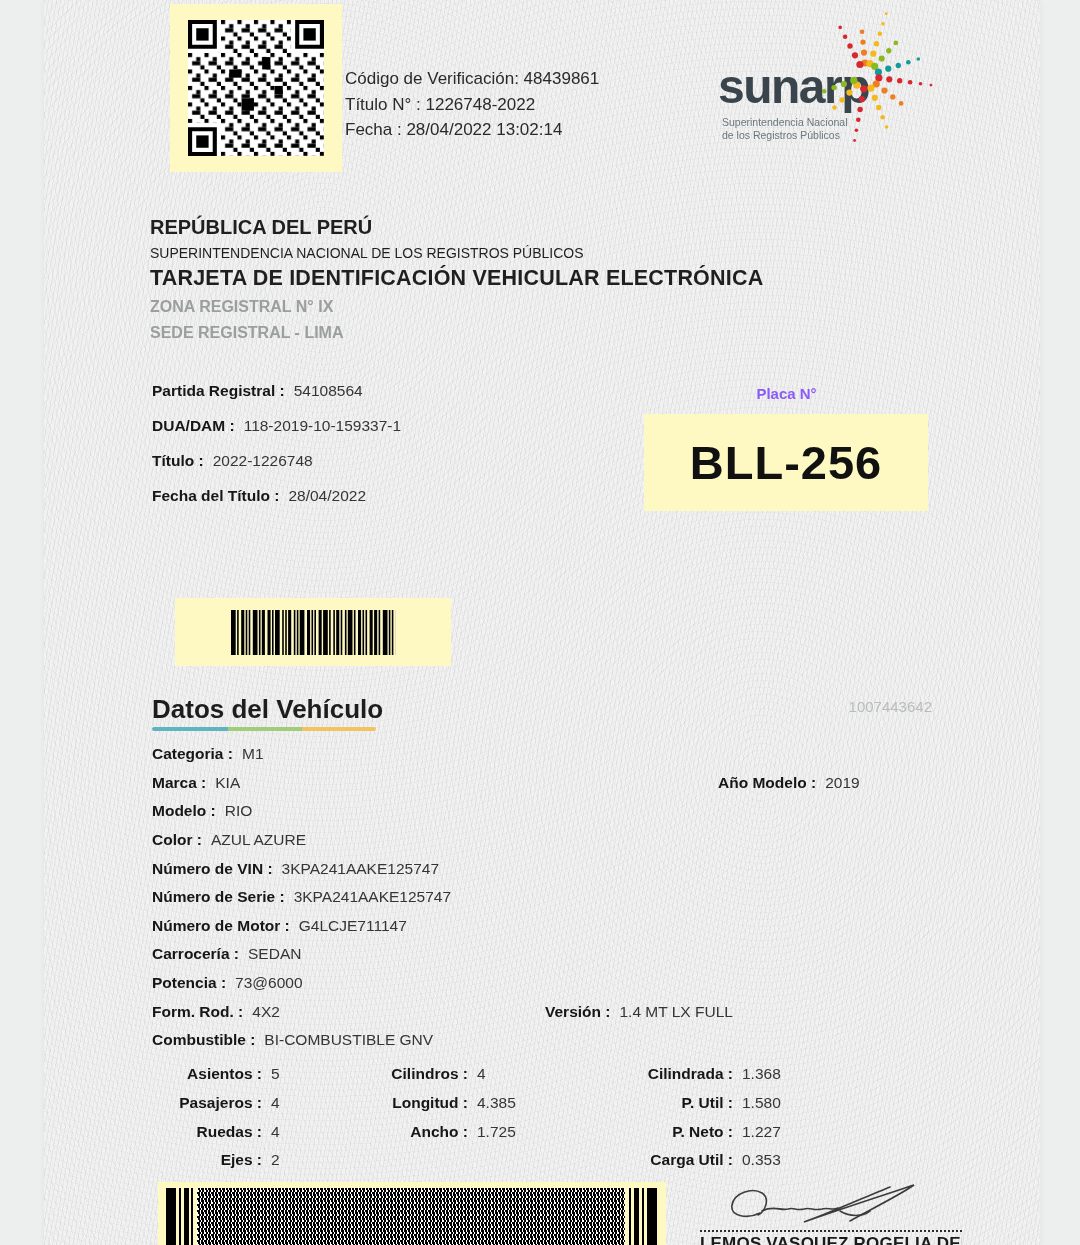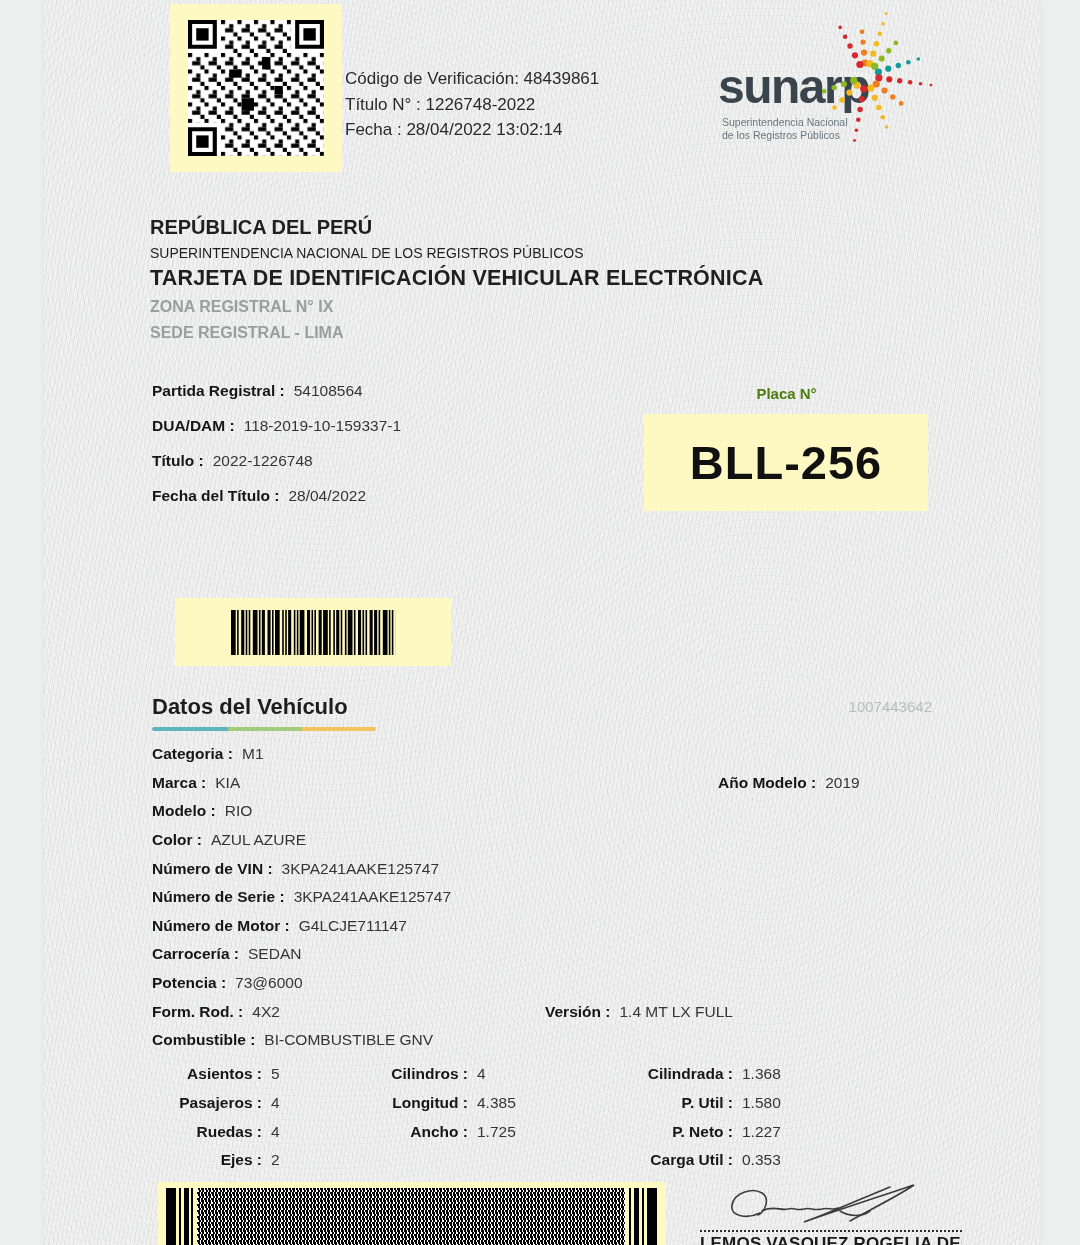--- a/index.html
+++ b/index.html
@@ -26,27 +26,27 @@
   .hdr-republica{left:150px;top:216px;font-size:20px;font-weight:bold;color:#1f1f1f;}
   .hdr-super{left:150px;top:245px;font-size:14px;font-weight:normal;color:#1f1f1f;}
   .hdr-title{left:150px;top:266px;font-size:21.5px;font-weight:bold;color:#1f1f1f;letter-spacing:.2px;}
   .hdr-zona{left:150px;top:298px;font-size:16px;font-weight:bold;color:#9a9e9d;}
   .hdr-sede{left:150px;top:324px;font-size:16px;font-weight:bold;color:#9a9e9d;}
   
   .reg-fields{left:152px;top:382px;}
   .reg-fields .row{height:35px;display:flex;align-items:flex-start;font-size:15.5px;}
   .lbl{font-weight:bold;color:#161616;white-space:pre;}
   .val{margin-left:9px;color:#353535;white-space:pre;}
-  .placa-label{left:645px;top:385px;width:283px;text-align:center;font-size:15px;font-weight:bold;color:#4d7c0f;}
+  .placa-label{left:645px;top:385px;width:283px;text-align:center;font-size:15px;font-weight:bold;color:#8b5cf6;}
   .placa-box{left:644px;top:414px;width:284px;height:97px;display:flex;align-items:center;justify-content:center;}
   .placa-value{font-size:47px;font-weight:bold;color:#111;letter-spacing:1px;}
   
   .bc1-box{left:175px;top:598px;width:276px;height:68px;display:flex;align-items:center;justify-content:center;}
   
-  .sec-title{left:152px;top:694px;font-size:22px;font-weight:bold;color:#1d1d1d;}
+  .sec-title{left:152px;top:694px;font-size:26px;font-weight:bold;color:#1d1d1d;}
   .sec-underline{left:152px;top:727px;width:224px;height:3.5px;border-radius:2px;}
   .doc-number{left:760px;top:698px;width:172px;text-align:right;font-size:15px;color:#b9bcbb;}
   .veh-fields{left:152px;top:740px;}
   .veh-fields .row{height:28.6px;display:flex;align-items:center;font-size:15.5px;}
   .ano-modelo{left:718px;top:768px;height:29px;display:flex;align-items:center;font-size:15.5px;}
   .version{left:545px;top:997px;height:29px;display:flex;align-items:center;font-size:15.5px;}
   
   .spec-col{top:1060px;}
   .spec-col .row{height:28.7px;display:flex;align-items:center;font-size:15.5px;}
   .spec-col .lbl{display:inline-block;text-align:right;}

